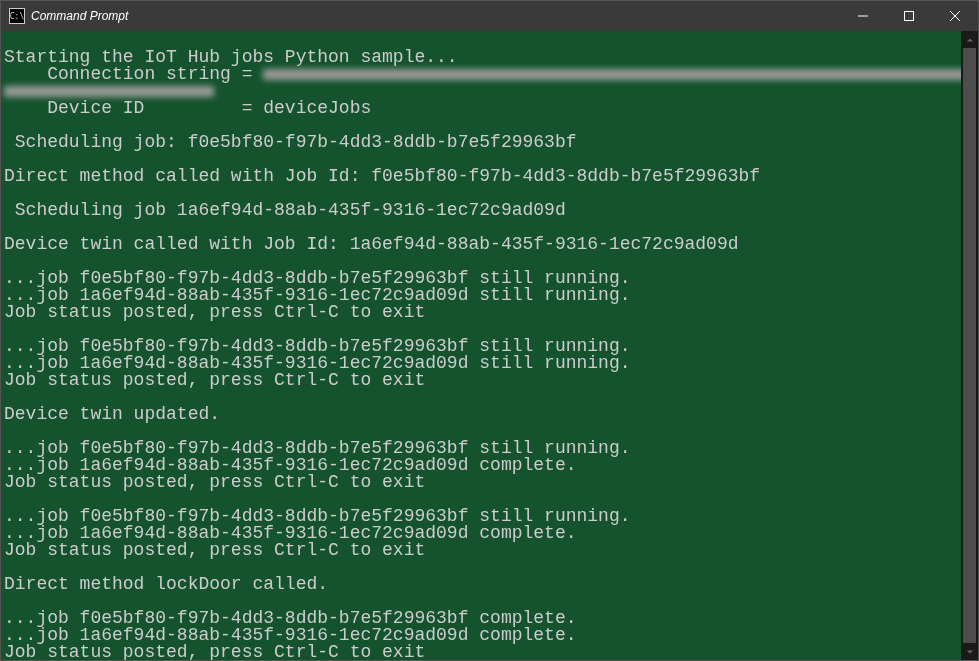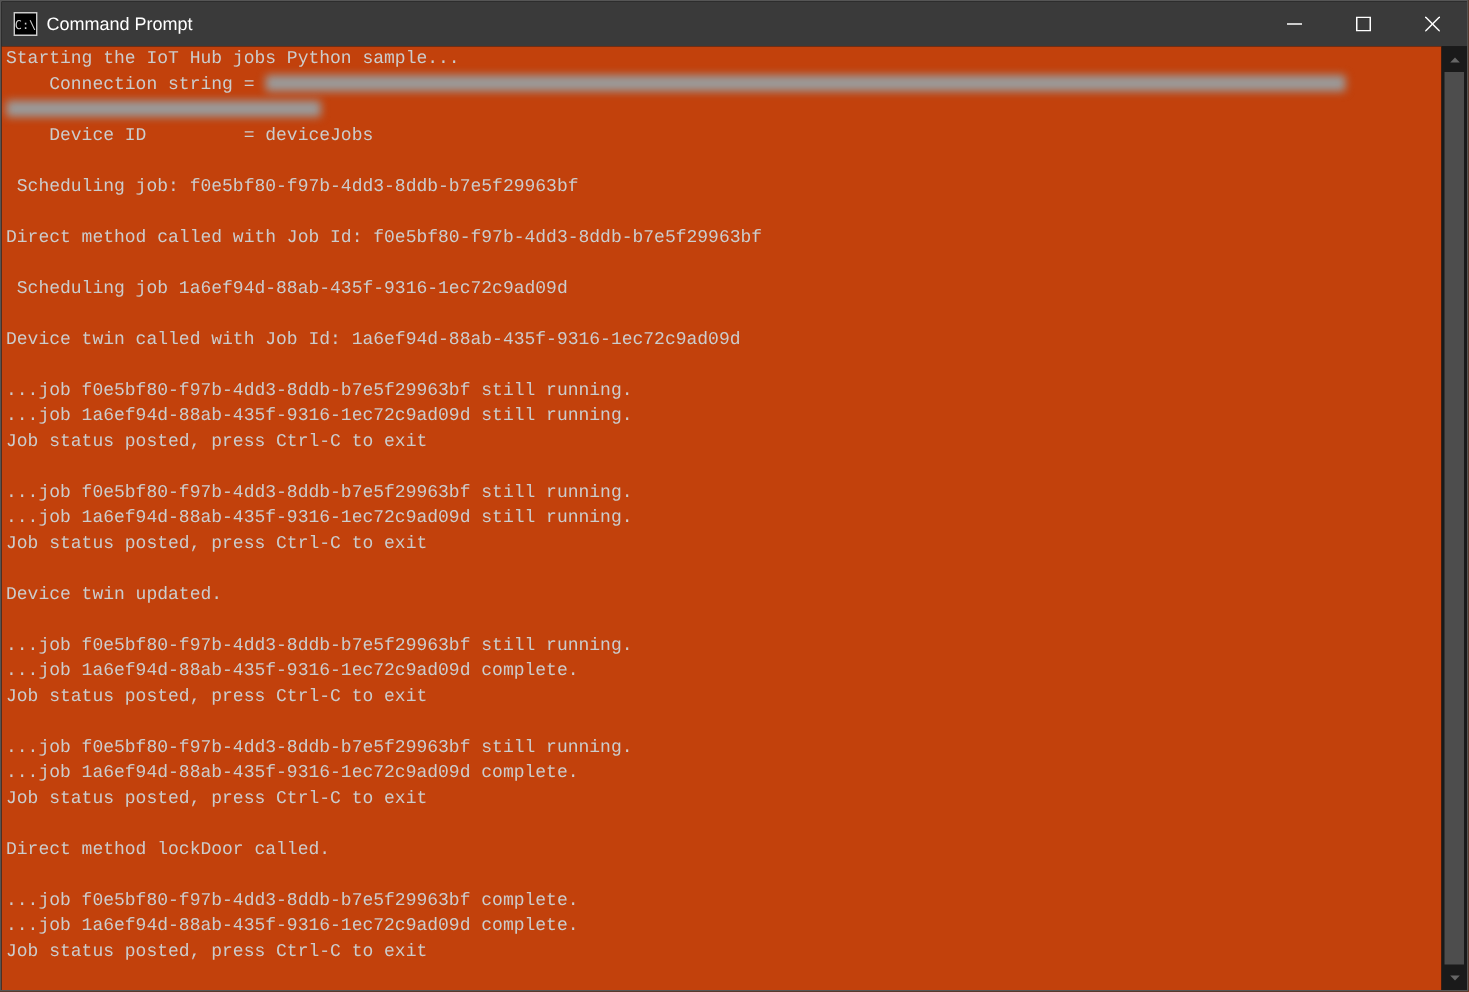--- a/index.html
+++ b/index.html
@@ -33,20 +33,21 @@
       border: 1px solid #ccc;
       display: flex;
       align-items: center;
       justify-content: center;
       font-size: 8px;
       color: #ccc;
       font-family: Consolas, monospace;
     }
     .titlebar-title {
       flex: 0 0 auto;
+      font-style: italic;
     }
     .titlebar-spacer {
       flex: 1;
     }
     .titlebar-controls {
       display: flex;
       height: 100%;
     }
     .titlebar-btn {
       width: 46px;
@@ -63,25 +64,25 @@
       stroke-width: 1;
       fill: none;
     }
     .console-area {
       position: relative;
       height: calc(100% - 30px);
       display: flex;
     }
     .console-content {
       flex: 1;
-      background: #c2410c;
+      background: #14532d;
       color: #ccc;
-      font-size: 12px;
+      font-size: 18px;
       line-height: 17px;
-      padding: 0 3px;
+      padding: 18px 3px;
       white-space: pre;
       overflow: hidden;
     }
     .scrollbar {
       width: 17px;
       background: #1a1a1a;
       position: relative;
     }
     .scrollbar-track {
       position: absolute;

